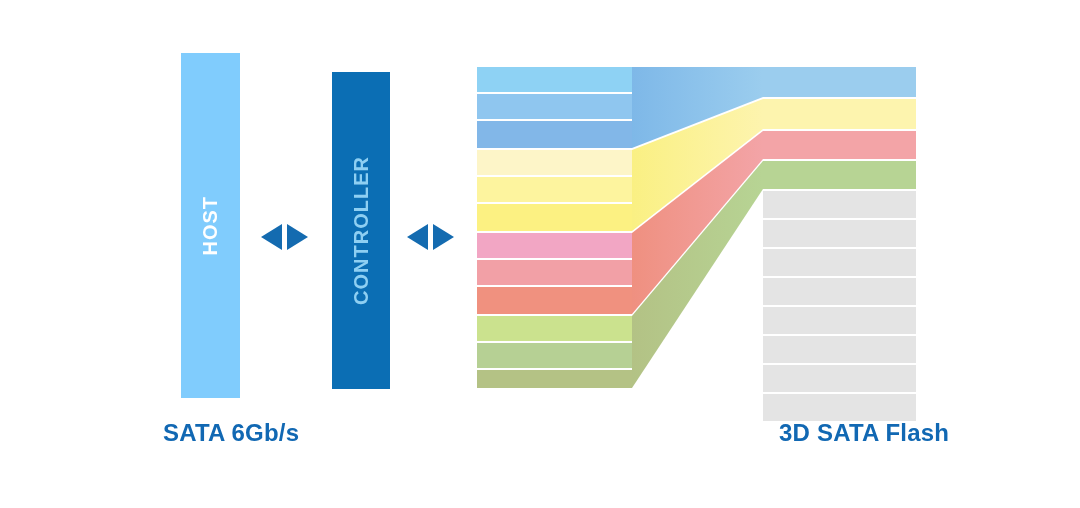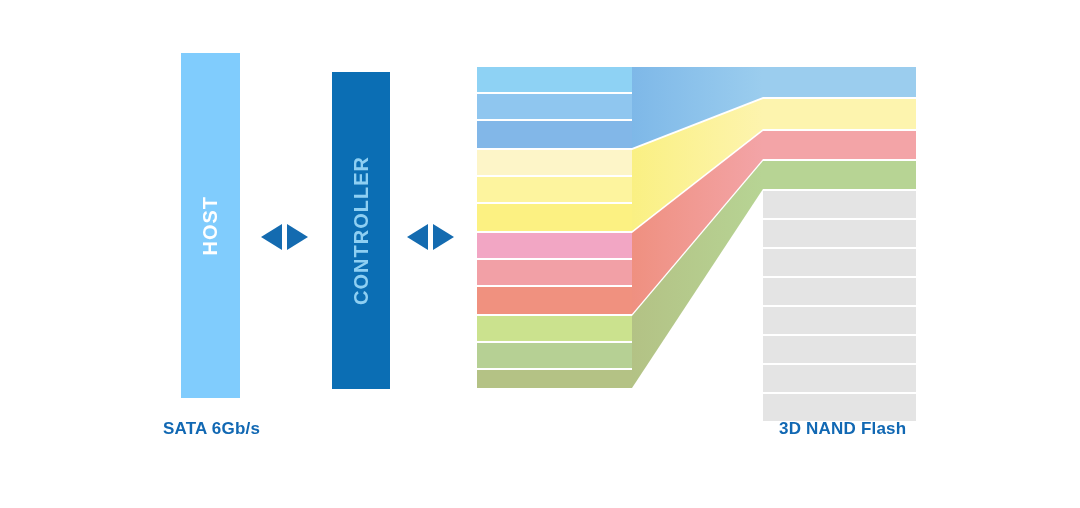--- a/index.html
+++ b/index.html
@@ -48,21 +48,21 @@
 
   
   #nand-stack{position:absolute;left:763px;top:67px;width:153px;height:321px;}
   .nand-row{position:absolute;left:0;width:153px;}
 
   
   .caption{
     position:absolute;
     color:#1168b3;
     font-weight:bold;
-    font-size:17px;
+    font-size:24px;
     white-space:nowrap;
     letter-spacing:0.2px;
   }
   #caption-sata{left:163px;top:419px;}
   #caption-slc{left:506px;top:419px;}
   #caption-nand{left:779px;top:419px;}
 </style>
 </head>
 <body>
 
@@ -135,15 +135,15 @@
       <div class="nand-row" style="top: 153px; height: 27px; width: 153px; background: rgb(228, 228, 228);"></div>
       <div class="nand-row" style="top: 182px; height: 27px; width: 153px; background: rgb(228, 228, 228);"></div>
       <div class="nand-row" style="top: 211px; height: 27px; width: 153px; background: rgb(228, 228, 228);"></div>
       <div class="nand-row" style="top: 240px; height: 27px; width: 153px; background: rgb(228, 228, 228);"></div>
       <div class="nand-row" style="top: 269px; height: 27px; width: 153px; background: rgb(228, 228, 228);"></div>
       <div class="nand-row" style="top: 298px; height: 27px; width: 153px; background: rgb(228, 228, 228);"></div>
       <div class="nand-row" style="top: 327px; height: 27px; width: 153px; background: rgb(228, 228, 228);"></div>
     </div>
 
   <div class="caption" id="caption-sata">SATA 6Gb/s</div>
-  <div class="caption" id="caption-nand">3D NAND Flash</div>
+  <div class="caption" id="caption-nand">3D SATA Flash</div>
 
 </div>
 
 </body></html>

